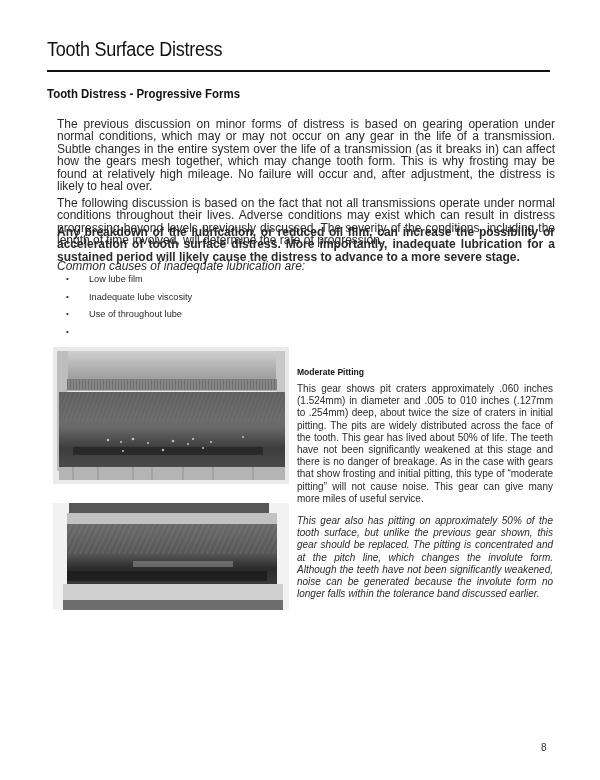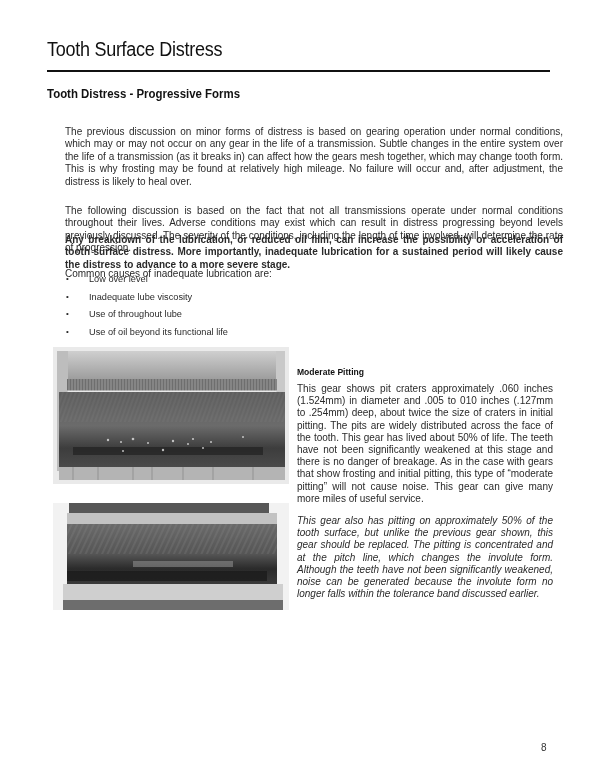--- a/index.html
+++ b/index.html
@@ -3,26 +3,26 @@
 <meta charset="utf-8">
 <style>
   html, body { margin: 0; padding: 0; background: #ffffff; }
   body { width: 600px; height: 780px; position: relative; overflow: hidden;
          font-family: "Liberation Sans", sans-serif; color: #222; }
   .page-title { position: absolute; left: 47px; top: 38px; font-size: 20px; font-weight: normal;
                 color: #111; letter-spacing: -0.3px; transform: scaleX(0.9); transform-origin: left; }
   .rule { position: absolute; left: 47px; top: 70px; width: 503px; height: 2px; background: #111; }
   .section-title { position: absolute; left: 47px; top: 86px; font-size: 13px; font-weight: bold;
                    color: #111; transform: scaleX(0.88); transform-origin: left; white-space: nowrap; }
-  .body-text { position: absolute; left: 53px; width: 498px; font-size: 10px; line-height: 12.4px;
-               color: #2a2a2a; text-align: justify; margin: 12px; }
+  .body-text { position: absolute; left: 53px; width: 498px; font-size: 12px; line-height: 12.4px;
+               color: #2a2a2a; text-align: justify; margin: 4px; }
   .p1 { top: 114px; }
   .p2 { top: 193px; }
   .p3 { top: 222px; font-weight: bold; }
-  .p4 { top: 256px; }
+  .p4 { top: 256px; font-style: italic; }
   .bullets { position: absolute; left: 53px; top: 272px; margin: 0; padding: 0; list-style: none;
              font-size: 9.2px; color: #2a2a2a; }
   .bullets li { height: 17.5px; line-height: 14px; display: flex; }
   .bullets .dot { width: 36px; padding-left: 13px; box-sizing: border-box; font-size: 8px; }
   .photo { position: absolute; overflow: hidden; }
   .photo1 { left: 53px; top: 347px; width: 236px; height: 137px; background: #f4f4f4; }
   .photo2 { left: 53px; top: 503px; width: 236px; height: 107px; background: #f4f4f4; }
   .cap-title { position: absolute; left: 297px; top: 366px; font-size: 9.5px; font-weight: bold; color: #111;
                transform: scaleX(0.9); transform-origin: left; white-space: nowrap; }
   .cap-text { position: absolute; left: 297px; width: 256px; font-size: 10px; line-height: 12.2px;
@@ -40,33 +40,32 @@
 <div class="section-title">Tooth Distress - Progressive Forms</div>
 
 <p class="body-text p1">The previous discussion on minor forms of distress is based on gearing operation under normal conditions, which may or may not occur on any gear in the life of a transmission. Subtle changes in the entire system over the life of a transmission (as it breaks in) can affect how the gears mesh together, which may change tooth form. This is why frosting may be found at relatively high mileage. No failure will occur and, after adjustment, the distress is likely to heal over.</p>
 <p class="body-text p2">The following discussion is based on the fact that not all transmissions operate under normal conditions throughout their lives. Adverse conditions may exist which can result in distress progressing beyond levels previously discussed. The severity of the conditions, including the length of time involved, will determine the rate of progression.</p>
 <p class="body-text p3">Any breakdown of the lubrication, or reduced oil film, can increase the possibility or acceleration of tooth surface distress. More importantly, inadequate lubrication for a sustained period will likely cause the distress to advance to a more severe stage.</p>
 <p class="body-text p4">Common causes of inadequate lubrication are:</p>
 
 <ul class="bullets">
   <li>
       <span class="dot">•</span>
-      <span>Low over level</span>
+      <span>Low lube film</span>
     </li>
   <li>
       <span class="dot">•</span>
       <span>Inadequate lube viscosity</span>
     </li>
   <li>
       <span class="dot">•</span>
       <span>Use of throughout lube</span>
     </li>
   <li>
       <span class="dot">•</span>
-      <span>Use of oil beyond its functional life</span>
     </li>
 </ul>
 
 <div class="photo photo1" title="Gear tooth with moderate pitting">
   <svg width="236" height="137" viewBox="0 0 236 137">
     <defs>
       <linearGradient id="g1top" x1="0" y1="0" x2="0" y2="1">
         <stop offset="0" stop-color="#cfcfcf"></stop>
           <stop offset="1" stop-color="#9a9a9a"></stop>
       </linearGradient>

